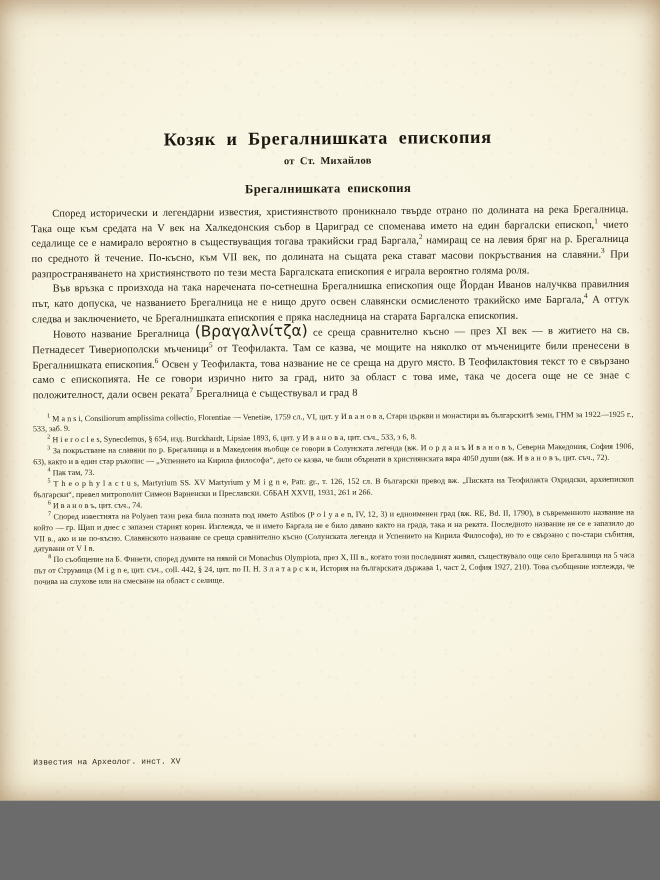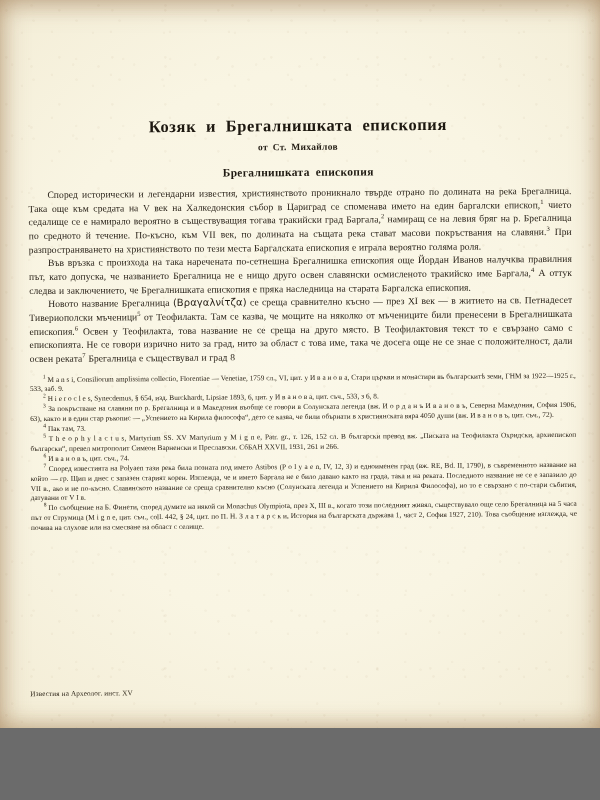--- a/index.html
+++ b/index.html
@@ -95,21 +95,21 @@
     font-size: 9.6px;
     line-height: 13.65px;
     text-align: justify;
     text-indent: 19px;
     letter-spacing: .05px;
     word-spacing: .3px;
     color: #241d14;
   }
   p.para + p.para { margin-top: 0; }
   .sup { font-size: 6.6px; vertical-align: super; line-height: 0; }
-  .grk { font-family: "DejaVu Sans", sans-serif; font-size: 10px; }
+  .grk { font-family: "DejaVu Sans", sans-serif; font-size: 14px; }
 
   .notes {
     padding: 0 24px 0 30px;
     margin-top: 9px;
   }
   p.note {
     margin: 0;
     font-size: 7.3px;
     line-height: 9.9px;
     text-align: justify;
@@ -119,20 +119,21 @@
   }
   .nsup { font-size: 5.6px; vertical-align: super; line-height: 0; }
 
   .colophon {
     position: absolute;
     left: 28px;
     top: 688px;
     font-size: 7.2px;
     letter-spacing: .15px;
     color: #2e2619;
+    font-family: Liberation Mono, monospace;
   }
 </style>
 </head>
 <body>
 
 <div id="page">
 
   <div id="content">
 
     <h1 class="doc-title">Козяк и Брегалнишката епископия</h1>

